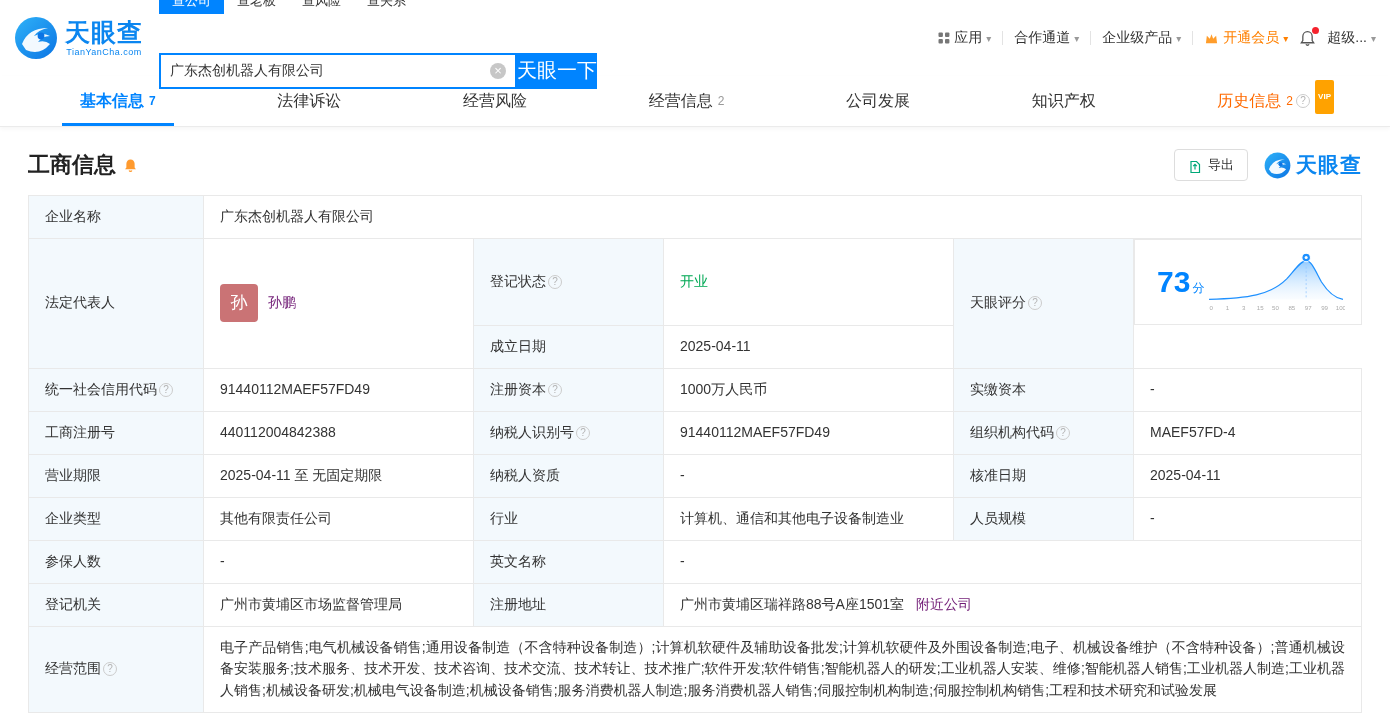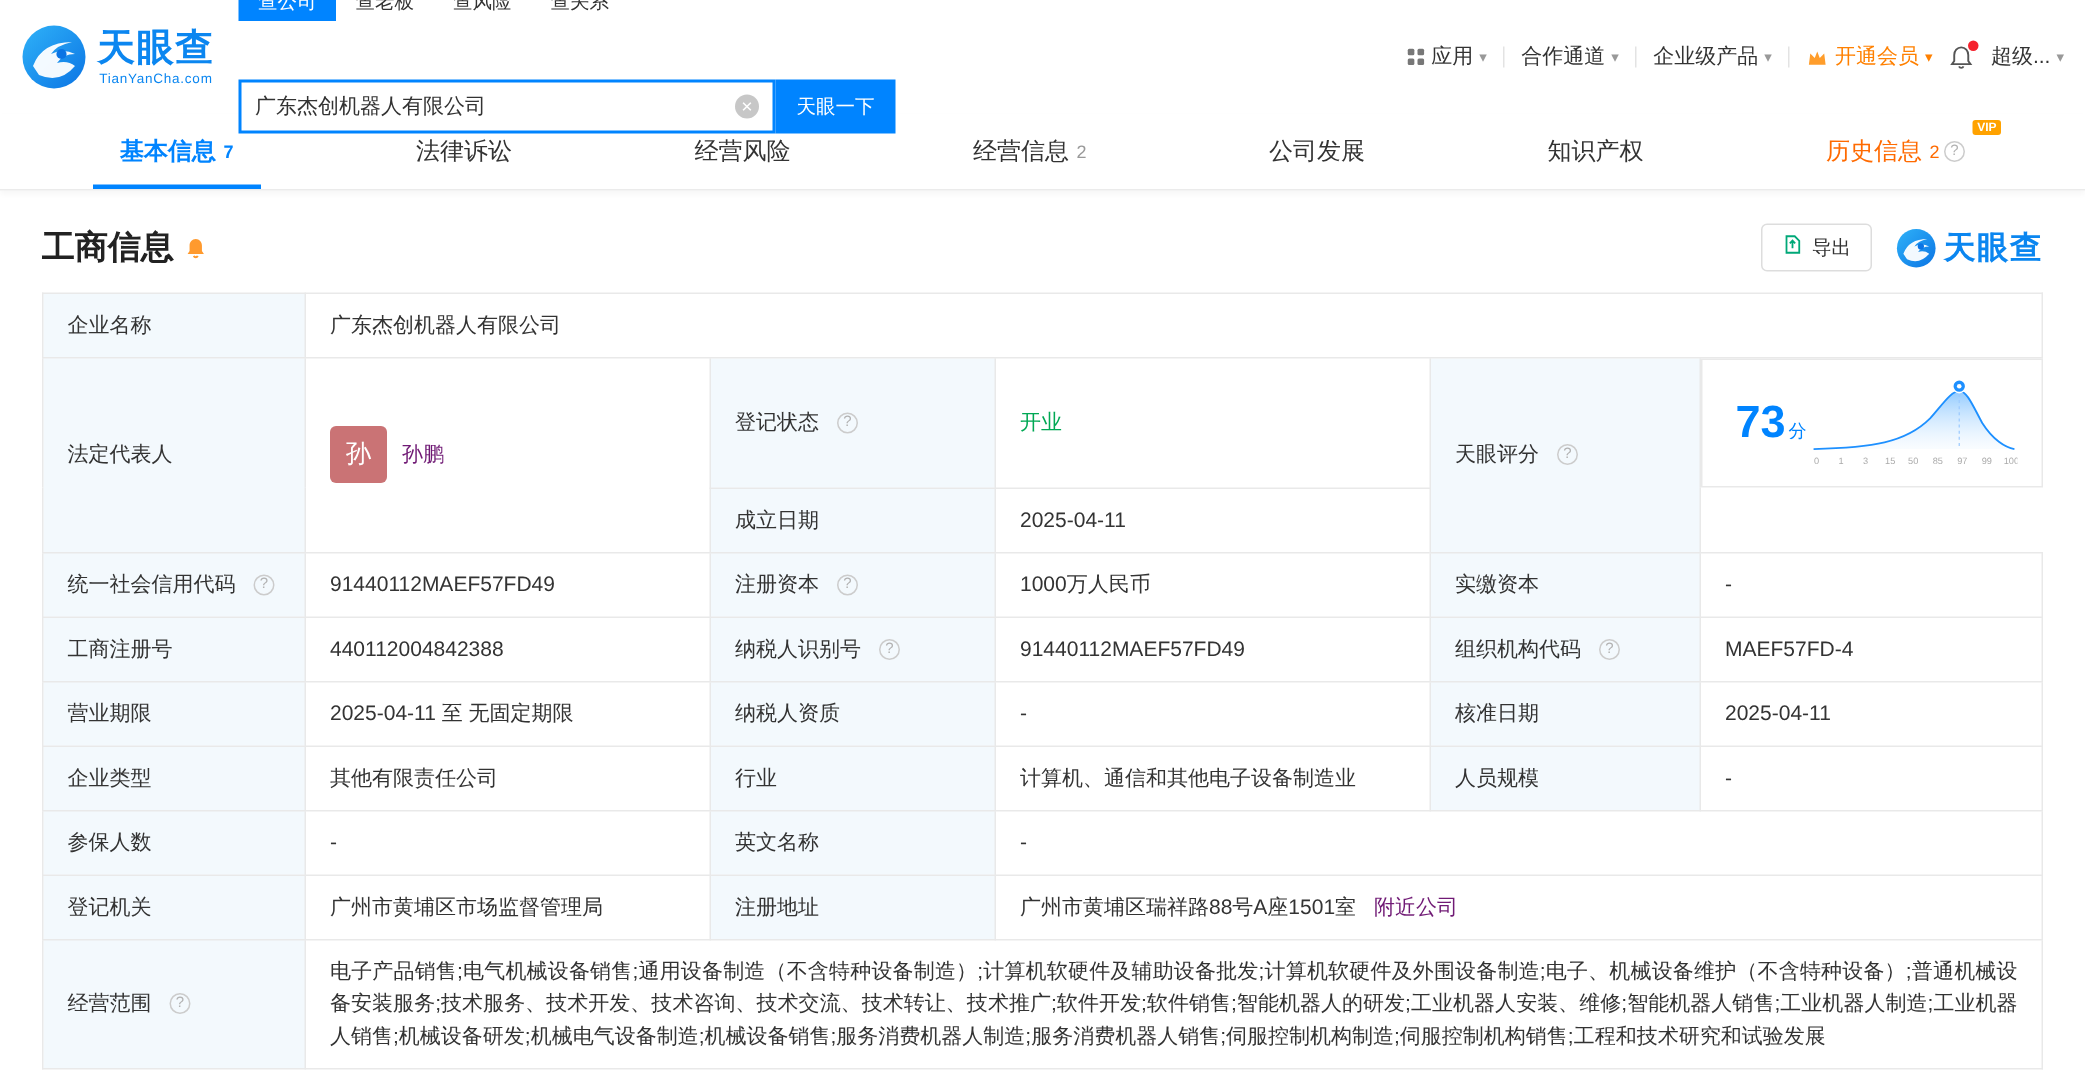--- a/index.html
+++ b/index.html
@@ -18,57 +18,57 @@
   .promo-l2 { font-size: 11px; margin-top: 5px; letter-spacing: 1.2px; }
 
   .search-block { display: flex; flex-direction: column; flex: none; margin-left: 2px; gap: 39px; }
   .search-tabs { display: flex; }
   .search-tab { font-size: 13px; padding: 4px 13px; cursor: pointer; color: #333; }
   .search-tab.active { background: #0084ff; color: #fff; }
   .search-row { display: flex; }
   .search-input-wrap { width: 358px; height: 36px; border: 2px solid #0084ff; background: #fff; display: flex; align-items: center; padding: 0 9px; }
   .search-input { flex: 1; border: none; outline: none; font-size: 14px; color: #333; font-family: inherit; background: transparent; }
   .clear-btn { width: 16px; height: 16px; border-radius: 50%; background: #c7c7c7; color: #fff; font-size: 13px; line-height: 15px; text-align: center; cursor: pointer; flex: none; }
-  .search-btn { width: 80px; height: 36px; background: #0084ff; color: #fff; border: none; font-size: 13px; cursor: pointer; font-family: inherit; }
+  .search-btn { width: 80px; height: 36px; background: #0084ff; color: #fff; border: none; font-size: 20px; cursor: pointer; font-family: inherit; }
 
   .top-nav { margin-left: auto; display: flex; align-items: center; gap: 11px; font-size: 14px; color: #333; flex: none; }
   .nav-item { display: flex; align-items: center; gap: 4px; cursor: pointer; white-space: nowrap; }
   .chev { font-size: 10px; color: #999; }
   .nav-div { width: 1px; height: 14px; background: #e3e3e3; }
   .vip-link { color: #ff8000; }
   .vip-link .chev { color: #ff8000; }
   .bell-wrap { position: relative; cursor: pointer; display:flex; align-items:center; }
   .bell-dot { position: absolute; top: -3px; right: -3px; width: 7px; height: 7px; border-radius: 50%; background: #f5222d; }
 
   
   .tabbar { display: flex; align-items: stretch; height: 51px; padding: 0 62px; justify-content: space-between; border-bottom: 1px solid #ebebeb; box-shadow: 0 2px 4px rgba(0,0,0,.04); background:#fff; }
   .main-tab { display: flex; align-items: center; gap: 3px; font-size: 16px; color: #333; cursor: pointer; position: relative; padding: 0 18px; }
   .main-tab .count { font-size: 12px; color: #999; margin-left: 2px; }
   .main-tab.active { color: #0084ff; font-weight: bold; }
   .main-tab.active .count { color: #0084ff; }
   .main-tab.active::after { content: ""; position: absolute; left: 0; right: 0; bottom: 0; height: 3px; background: #0084ff; }
   .main-tab.history { color: #ff6a00; }
   .main-tab.history .count { color: #ff6a00; }
-  .vip-badge { position: absolute; top: 4px; right: -6px; background: #ffa200; color: #fff; font-size: 8px; font-weight: bold; padding: 1px 3px; border-radius: 2px; line-height: 1; }
+  .vip-badge { position: absolute; top: 4px; right: -6px; background: #ffa200; color: #fff; font-size: 8px; font-weight: bold; padding: 13px 3px; border-radius: 2px; line-height: 1; }
 
   
   .section-head { display: flex; align-items: center; margin: 22px 28px 14px; }
   .section-title { font-size: 22px; font-weight: bold; color: #222; }
   .title-bell { margin-left: 7px; display: flex; align-items: center; }
   .section-right { margin-left: auto; display: flex; align-items: center; gap: 16px; }
-  .export-btn { display: flex; align-items: flex-start; gap: 6px; border: 1px solid #ddd; border-radius: 4px; background: #fff; padding: 6px 13px; font-size: 13px; color: #333; cursor: pointer; font-family: inherit; }
+  .export-btn { display: flex; align-items: flex-end; gap: 6px; border: 1px solid #ddd; border-radius: 4px; background: #fff; padding: 6px 13px; font-size: 13px; color: #333; cursor: pointer; font-family: inherit; }
   .brand { display: flex; align-items: center; gap: 5px; cursor: pointer; }
   .brand-cn { font-size: 21px; font-weight: bold; color: #0b86f0; letter-spacing: 1px; }
 
   
   .info-table { width: 1334px; margin: 0 28px 18px; border-collapse: collapse; table-layout: fixed; font-size: 14px; }
   .info-table td { border: 1px solid #e9e9e9; padding: 10px 16px; vertical-align: middle; line-height: 1.55; color: #333; }
   .info-table tr { height: 43px; }
   td.lbl { background: #f3f9fd; }
-  .lbl-flex { display: flex; align-items: center; gap: 12px; }
+  .lbl-flex { display: flex; align-items: center; gap: 2px; }
   .q { width: 14px; height: 14px; border: 1px solid #ccc; border-radius: 50%; color: #b3b3b3; font-size: 10px; line-height: 12px; text-align: center; flex: none; cursor: pointer; }
   .link { color: #701a75; text-decoration: none; cursor: pointer; }
   .status-open { color: #00a854; }
   .rep-cell { display: flex; align-items: center; }
   .avatar { width: 38px; height: 38px; border-radius: 4px; background: #ca7375; color: #fff; font-size: 17px; display: flex; align-items: center; justify-content: center; margin-right: 10px; cursor: pointer; flex: none; }
   .score-cell { display: flex; align-items: center; justify-content: space-between; padding: 2px 4px; }
   .score-num-wrap { display: flex; align-items: baseline; flex: none; margin-left: 6px; }
   .score-num { font-size: 30px; font-weight: bold; color: #0084ff; }
   .score-unit { font-size: 12px; color: #0084ff; margin-left: 2px; }
   .scope-cell { line-height: 1.95; padding: 9px 16px; text-align: justify; }

